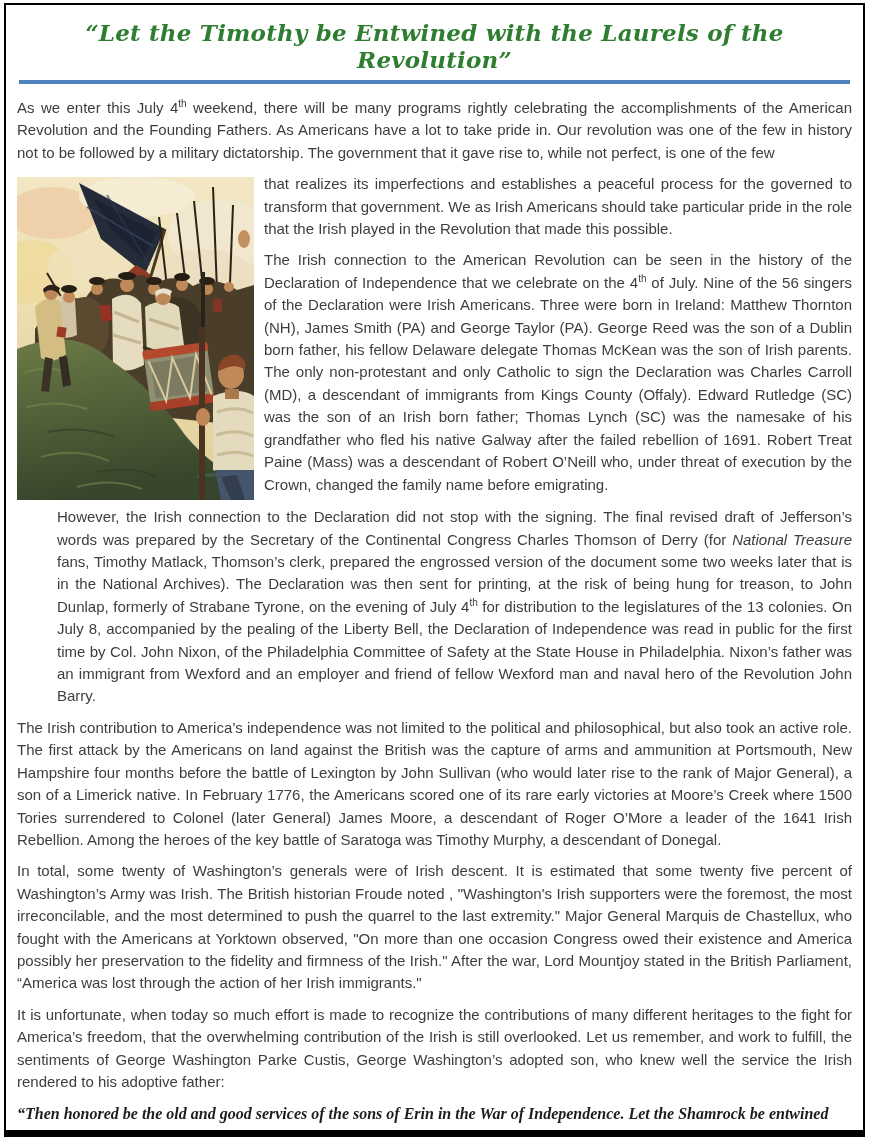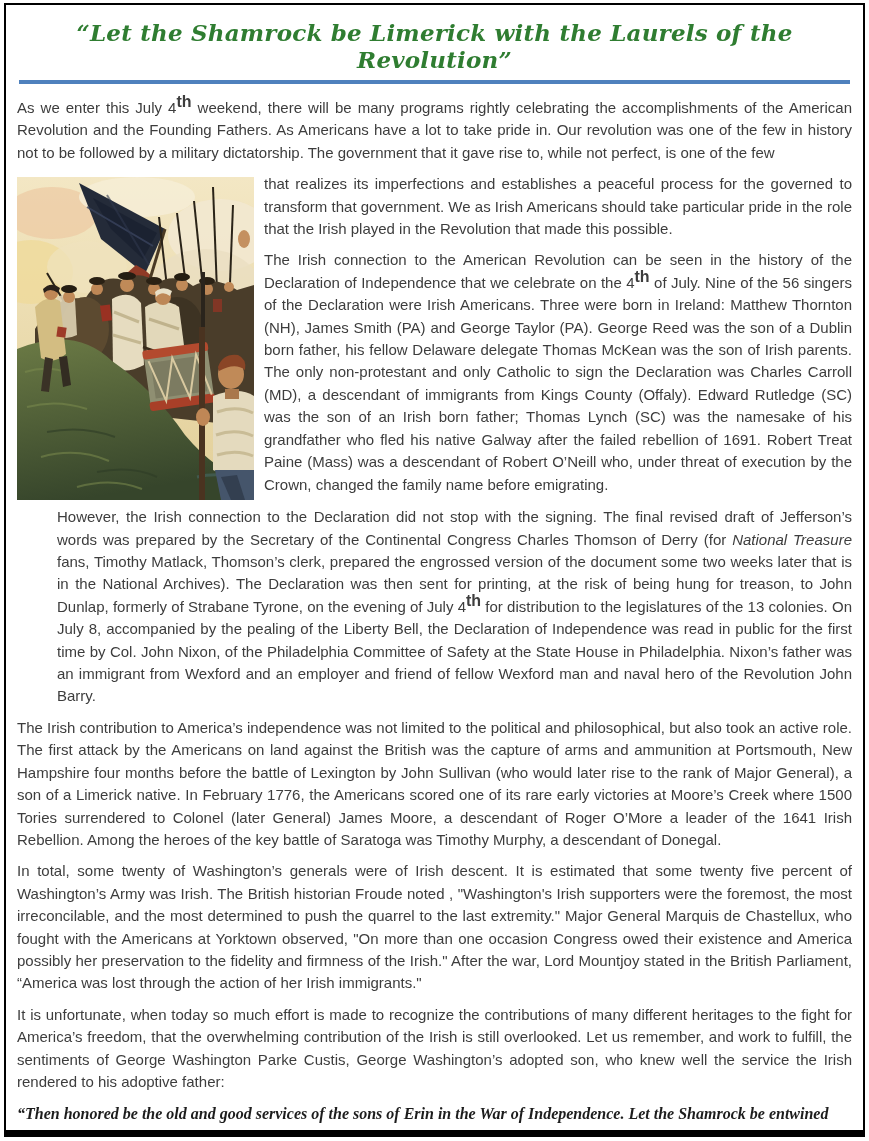--- a/index.html
+++ b/index.html
@@ -21,38 +21,38 @@
     margin:8px 0 7px 0;text-align:center;
     font-family:"DejaVu Serif",serif;font-style:italic;font-weight:600;
     font-size:23px;color:var(--title-green,#2f7d31);letter-spacing:.2px;
   }
   .title-rule{height:4px;background:var(--accent-blue,#4f81bd);margin:0 0 13px 0;}
   .doc-body p{
     margin:0 0 9px 0;text-align:justify;
     font-size:15px;line-height:22.4px;color:var(--body-text,#3d3d3d);
   }
   .doc-body p.clear-left{clear:left;margin-left:40px;}
-  sup{font-size:16px;line-height:0;font-weight:bold;}
+  sup{font-size:10px;line-height:0;}
   .figure{
     float:left;width:237px;height:323px;margin:4px 10px 6px 0;
   }
   .figure svg{display:block;width:237px;height:323px;}
   p.quote{
     font-family:"Liberation Serif",serif;font-weight:bold;font-style:italic;
     font-size:16px;line-height:23px;color:#1d1d1d;text-align:left;margin-bottom:5px;
   }
 </style>
 </head>
 <body>
 
 <div class="canvas">
   <div class="page">
 
     <div class="doc-header">
-      <h1 class="doc-title">“Let the Shamrock be Limerick with the Laurels of the Revolution”</h1>
+      <h1 class="doc-title">“Let the Timothy be Entwined with the Laurels of the Revolution”</h1>
       <div class="title-rule"></div>
     </div>
 
     <div class="doc-body">
 
       <p><span>As we enter this July 4</span><sup>th</sup><span> weekend, there will be many programs rightly celebrating the accomplishments of the American Revolution and the Founding Fathers.  As Americans have a lot to take pride in.  Our revolution was one of the few in history not to be followed by a military dictatorship. The government that it gave rise to, while not perfect, is one of the few</span></p>
 
       <div class="figure">
         <svg viewBox="0 0 237 323" xmlns="http://www.w3.org/2000/svg">
           <defs>

